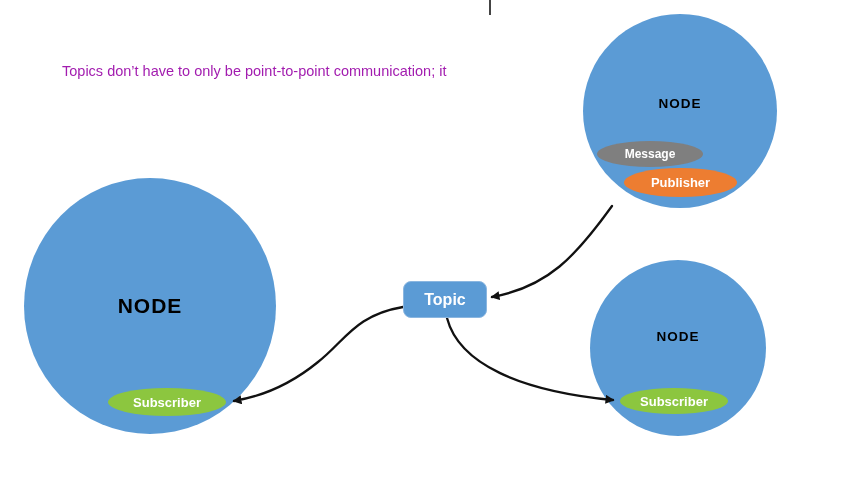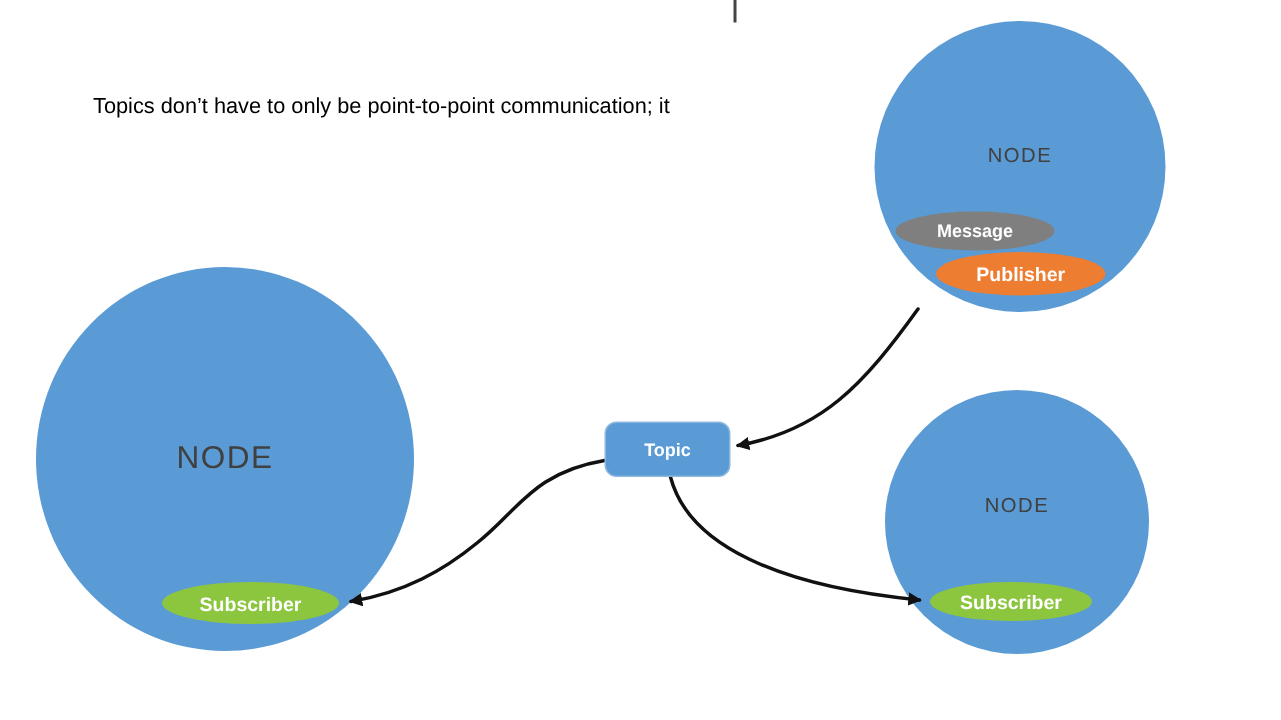--- a/index.html
+++ b/index.html
@@ -7,35 +7,35 @@
     position:relative;
     width:854px;height:480px;
     background:#ffffff;
     overflow:hidden;
     font-family:"Liberation Sans", sans-serif;
   }
   .caption{
     position:absolute;
     left:62px;top:60px;
     width:440px;
-    color:#000000;
+    color:#a21caf;
     font-size:14.5px;
     line-height:23px;
   }
   .circle{
     position:absolute;
     background:#5b9bd5;
     border-radius:50%;
     display:flex;align-items:center;justify-content:center;
   }
   .circle-left{left:24px;top:178px;width:252px;height:256px;}
   .circle-topright{left:583px;top:14px;width:194px;height:194px;}
   .circle-bottomright{left:590px;top:260px;width:176px;height:176px;}
   .node-label{
-    color:#404040;font-weight:normal;letter-spacing:1px;text-align:right;
+    color:#000000;font-weight:bold;letter-spacing:1px;text-align:right;
   }
   .node-label.big{font-size:21px;}
   .node-label.small{font-size:13.5px;}
   .circle-topright .node-label{position:relative;top:-8px;}
   .circle-bottomright .node-label{position:relative;top:-12px;}
   .pill{
     position:absolute;
     border-radius:50%;
     display:flex;align-items:center;justify-content:center;
     color:#ffffff;font-weight:bold;font-size:13px;
@@ -45,21 +45,21 @@
   .pill-publisher{left:624px;top:168px;width:113px;height:29px;background:#ed7d31;}
   .pill-sub-left{left:108px;top:388px;width:118px;height:28px;background:#8cc63f;}
   .pill-sub-right{left:620px;top:388px;width:108px;height:26px;background:#8cc63f;}
   .topic-box{
     position:absolute;
     left:403px;top:281px;width:82px;height:35px;
     background:#5b9bd5;
     border:1px solid #8ab6e0;
     border-radius:8px;
     display:flex;align-items:center;justify-content:center;
-    color:#ffffff;font-weight:bold;font-size:12px;
+    color:#ffffff;font-weight:bold;font-size:16px;
     z-index:6;
   }
   .arrows{
     position:absolute;left:0;top:0;z-index:5;
     pointer-events:none;
   }
   .top-tick{
     position:absolute;left:489px;top:0;width:2px;height:15px;
     background:#444444;
   }

